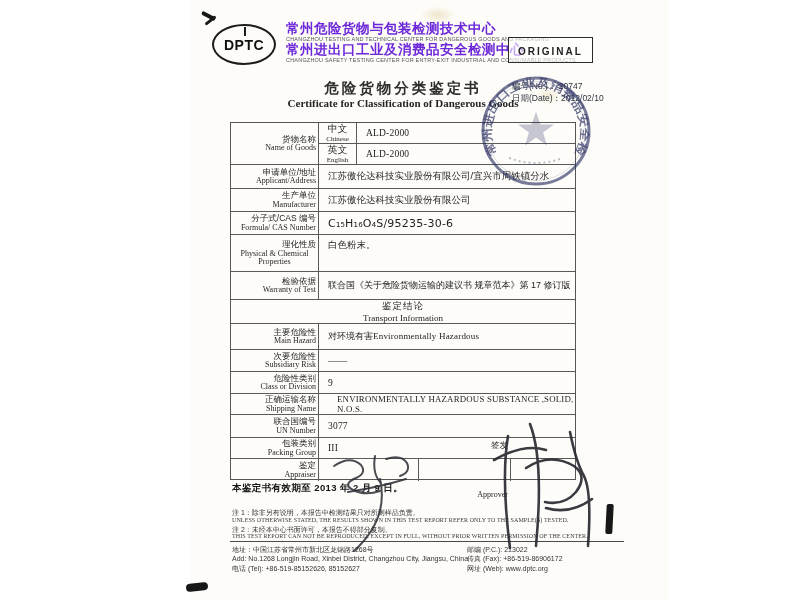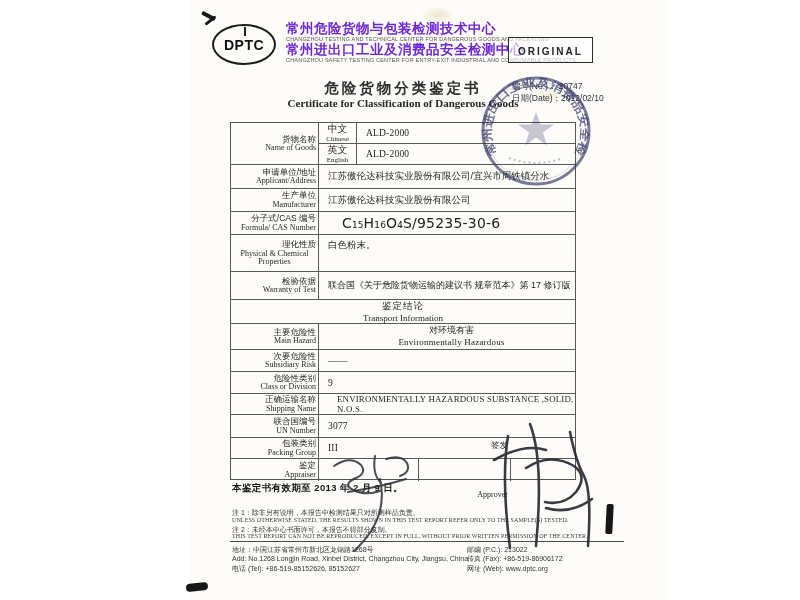--- a/index.html
+++ b/index.html
@@ -38,21 +38,21 @@
   .sub2{flex:1;display:flex;flex-direction:column;}
   .subrow{flex:1;display:flex;box-sizing:border-box;}
   .subrow.first{border-bottom:1px solid #5a5a5a;}
   .sublab{width:38px;min-width:38px;border-right:1px solid #5a5a5a;display:flex;flex-direction:column;
           justify-content:center;align-items:center;box-sizing:border-box;}
   .sublab .lab-cn{font-size:10px;}
   .sublab .lab-en{font-size:7px;}
   .section-head{flex:1;display:flex;flex-direction:column;justify-content:center;align-items:center;}
   .sec-cn{font-size:9.5px;color:#1d1d1d;letter-spacing:1px;}
   .sec-en{font-size:9px;font-family:"Liberation Serif",serif;color:#222;}
-  .two-line{display:flex;flex-direction:column;justify-content:center;line-height:1.3;}
+  .two-line{display:flex;flex-direction:row;justify-content:flex-start;line-height:1.3;}
   .sigcell{border-right:1px solid #5a5a5a;box-sizing:border-box;gap:41px;}
   
   .validity{left:232px;top:482px;font-size:9.5px;font-weight:bold;color:#161616;letter-spacing:.4px;}
   .fnote-cn{font-size:7px;color:#333;white-space:nowrap;}
   .fnote-en{font-size:6px;color:#3c3c3c;font-family:"Liberation Serif",serif;white-space:nowrap;letter-spacing:.1px;}
   .fdivider{left:230px;top:541px;width:394px;height:0;border-top:1.5px solid #4a4a4a;}
   .faddr{font-size:7px;color:#333;white-space:nowrap;line-height:1.35;}
   
   .stamp{left:477px;top:72px;width:118px;height:118px;opacity:.88;}
   
@@ -142,21 +142,21 @@
         <span class="val-cn">江苏傲伦达科技实业股份有限公司/宜兴市周铁镇分水</span>
       </div>
   </div>
 
   <div class="trow" style="top:89px;height:23px;">
     <div class="tlabel">
       <span class="lab-cn">分子式/CAS 编号</span>
       <span class="lab-en">Formula/ CAS Number</span>
     </div>
     <div class="tvalue">
-        <span class="val" style="font-family:'DejaVu Sans',sans-serif;font-size:14px;margin-left:14px;">C₁₅H₁₆O₄S/95235-30-6</span>
+        <span class="val" style="font-family:'DejaVu Sans',sans-serif;font-size:11px;">C₁₅H₁₆O₄S/95235-30-6</span>
       </div>
   </div>
 
   <div class="trow" style="top:112px;height:37px;">
     <div class="tlabel">
       <span class="lab-cn">理化性质</span>
       <span class="lab-en">Physical &amp; Chemical Properties</span>
     </div>
     <div class="tvalue" style="align-items:flex-start;padding-top:4px;">
         <span class="val-cn">白色粉末。</span>

